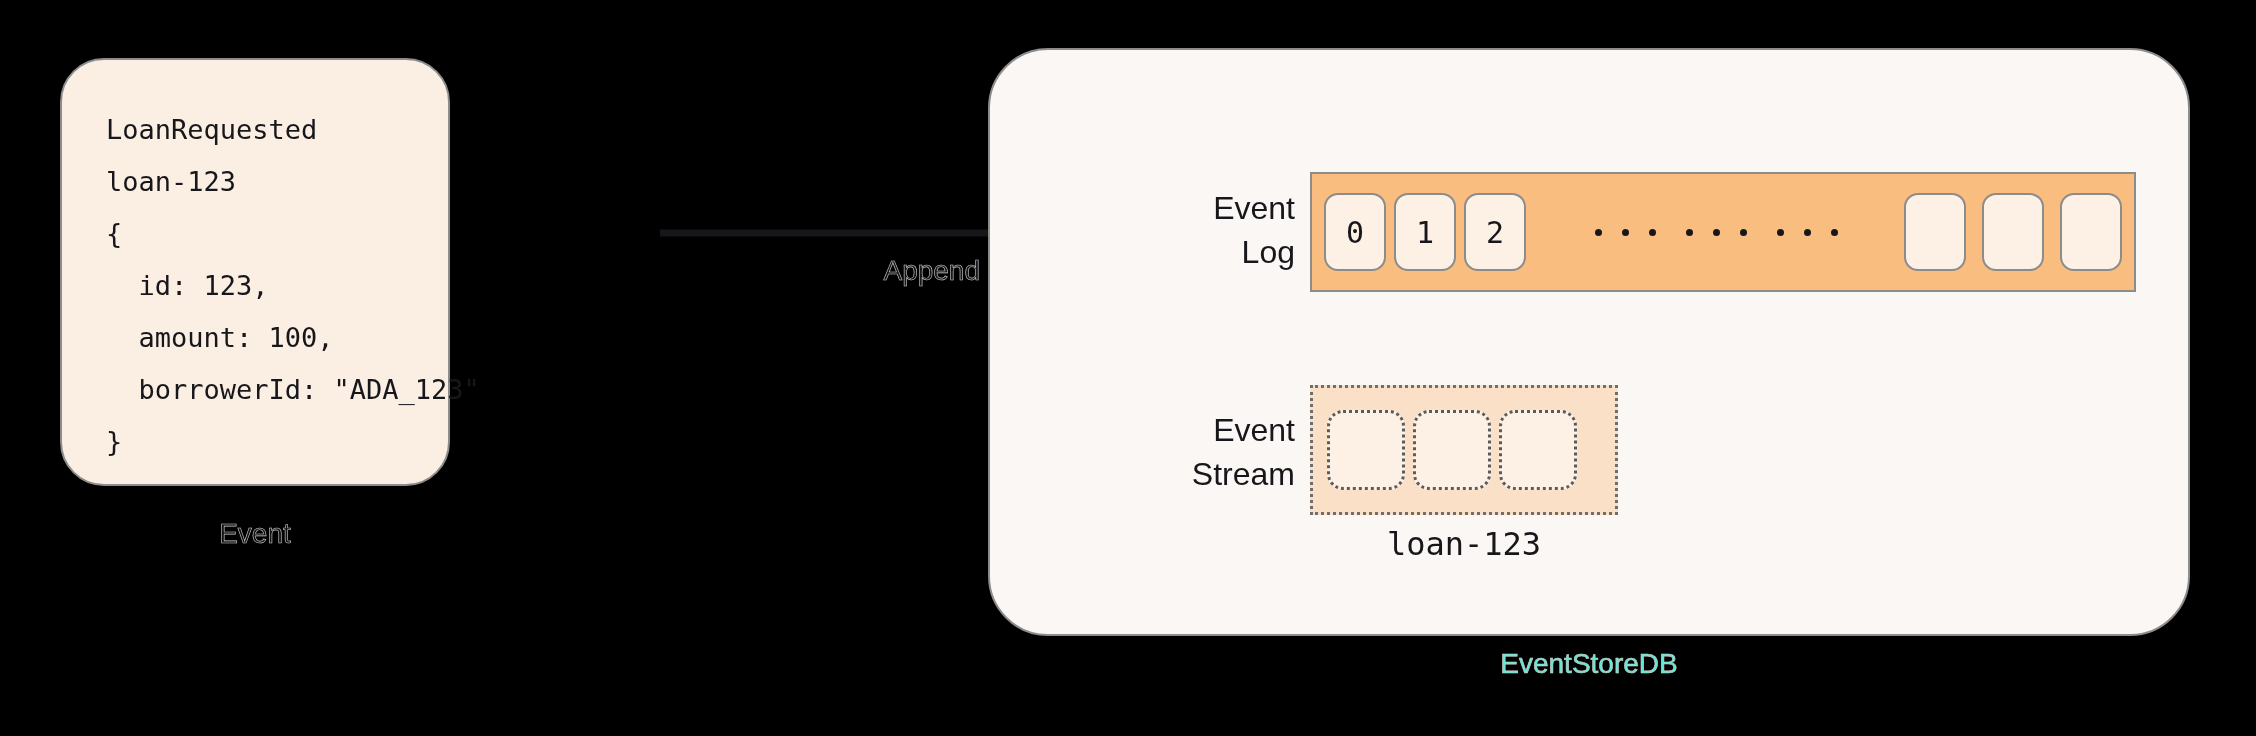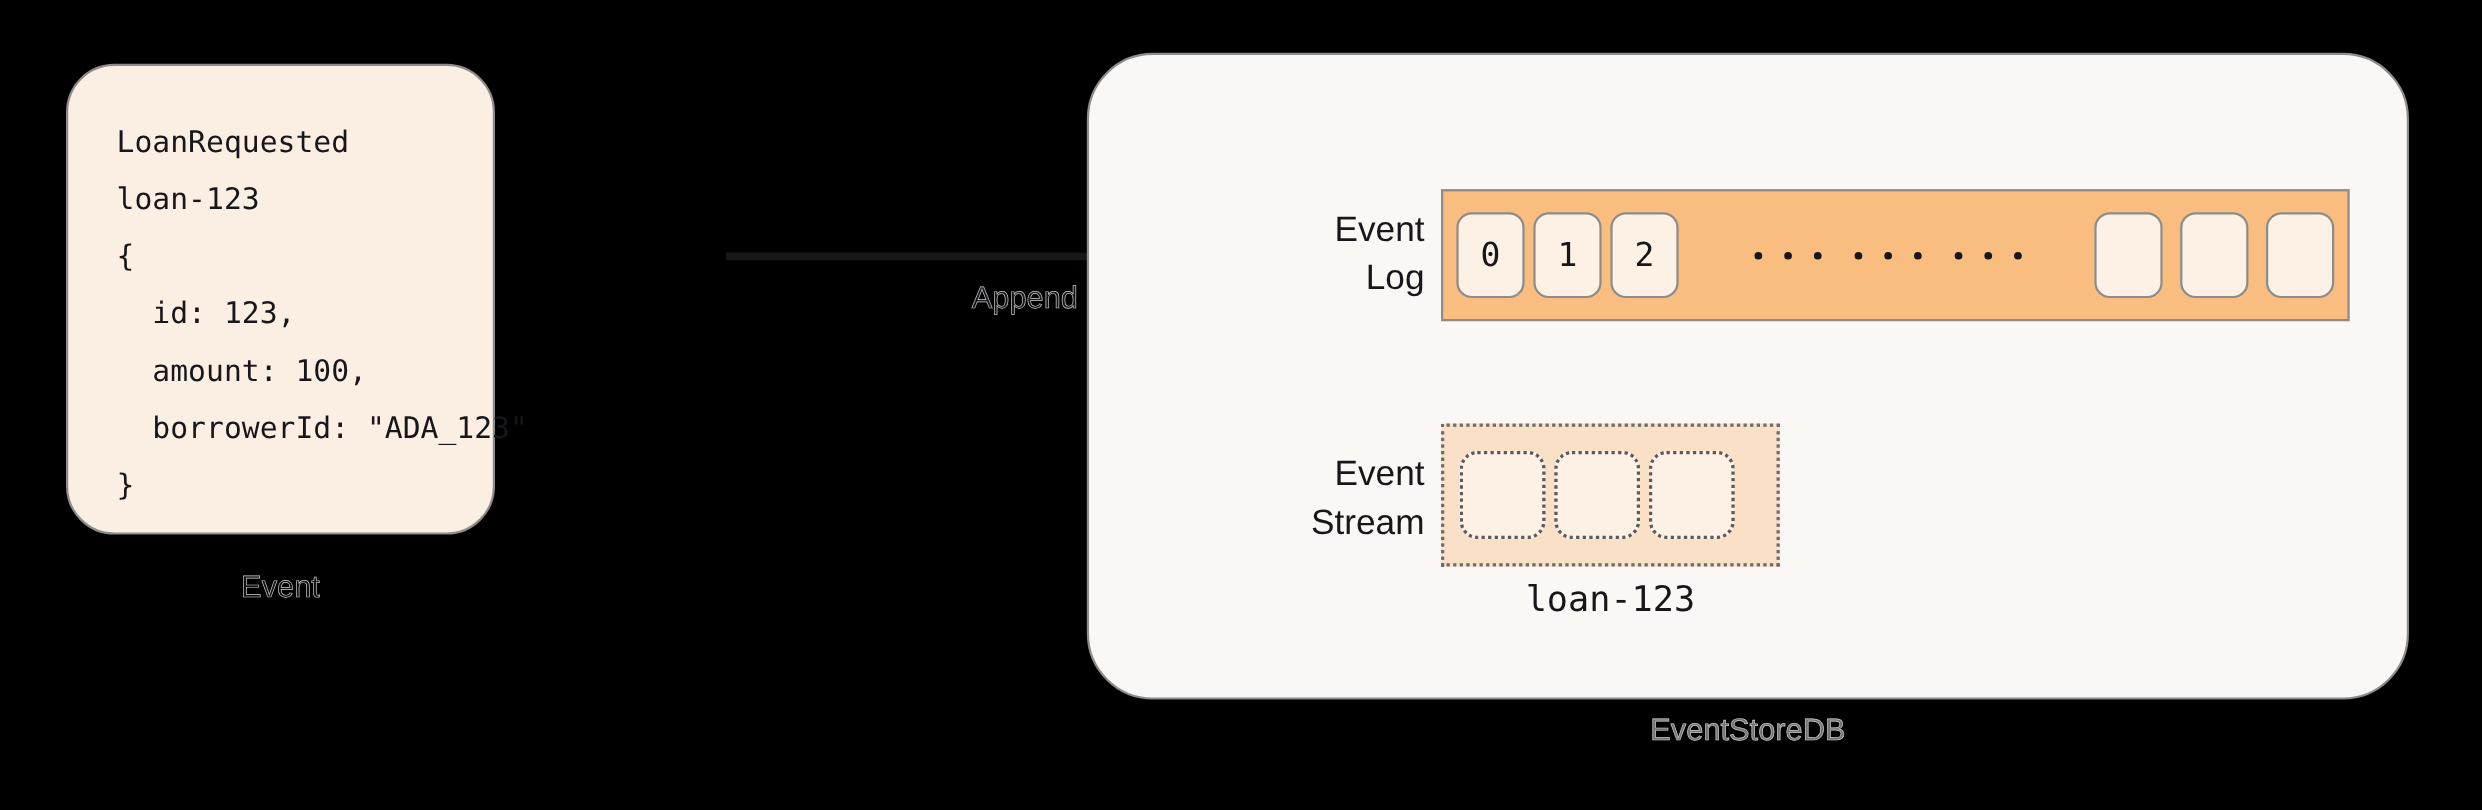--- a/index.html
+++ b/index.html
@@ -82,21 +82,21 @@
     border: 2px solid #8C8C8C;
     border-radius: 60px;
   }
   #store-caption {
     position: absolute;
     left: 988px;
     top: 648px;
     width: 1202px;
     text-align: center;
     font-size: 28px;
-    color: #737373;
+    color: #5eead4;
     -webkit-text-stroke: 0.6px #CFCFCF;
   }
 
   .row-label {
     position: absolute;
     width: 200px;
     text-align: right;
     font-size: 32px;
     line-height: 44px;
     color: #17171B;

